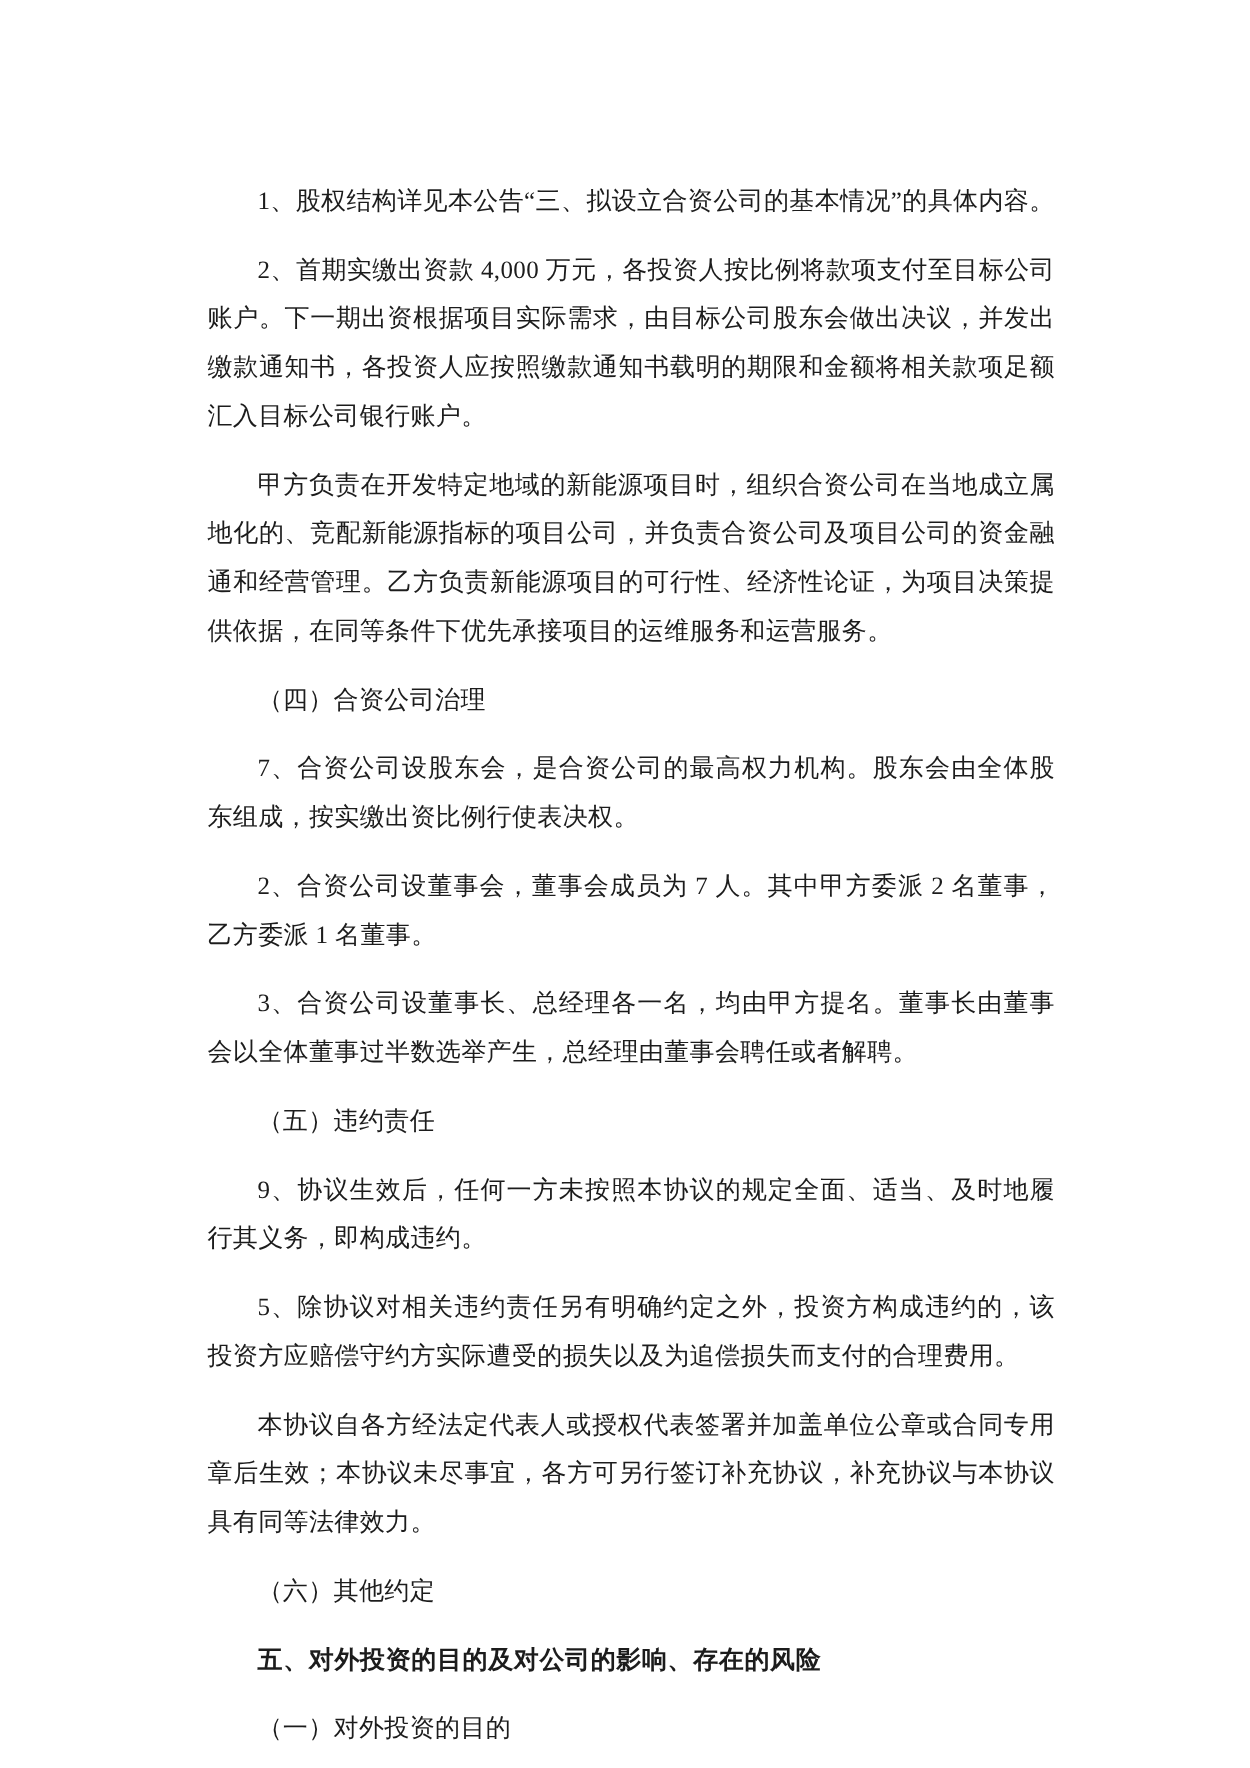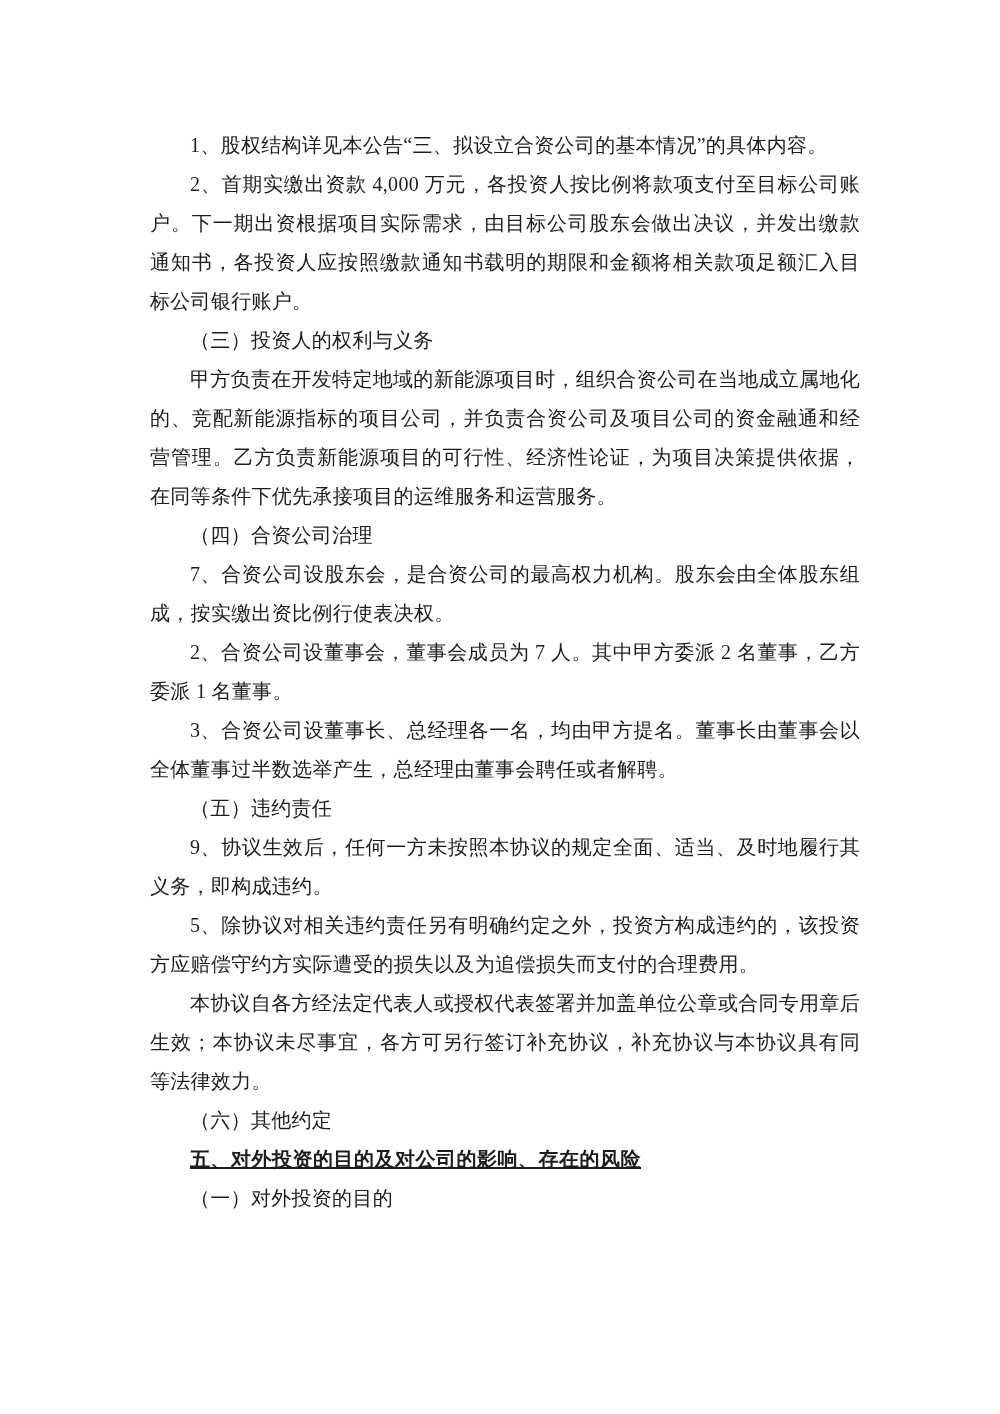--- a/index.html
+++ b/index.html
@@ -24,44 +24,42 @@
   }
   .doc {
     position: absolute;
     left: 150px;
     top: 126px;
     width: 710px;
     color: #1c1c1c;
     font-family: "Liberation Serif", "DejaVu Serif", serif;
   }
   .doc p {
-    margin: 0;
+    margin: 16px;
     padding: 0;
     font-size: 20px;
     line-height: 39px;
     text-align: justify;
     text-indent: 2em;
     letter-spacing: 0.3px;
     word-break: break-all;
   }
   .doc p.heading-bold {
     font-weight: bold;
     font-family: "Liberation Sans", "DejaVu Sans", sans-serif;
     letter-spacing: 0.5px;
-    text-decoration: underline;
   }
 </style>
 </head>
 <body style="background: rgb(255, 255, 255);">
 
 <div class="page">
   <div class="doc" style="color: rgb(28, 28, 28);">
       <p class="body">1、股权结构详见本公告“三、拟设立合资公司的基本情况”的具体内容。</p>
       <p class="body">2、首期实缴出资款 4,000 万元，各投资人按比例将款项支付至目标公司账户。下一期出资根据项目实际需求，由目标公司股东会做出决议，并发出缴款通知书，各投资人应按照缴款通知书载明的期限和金额将相关款项足额汇入目标公司银行账户。</p>
-      <p class="body">（三）投资人的权利与义务</p>
       <p class="body">甲方负责在开发特定地域的新能源项目时，组织合资公司在当地成立属地化的、竞配新能源指标的项目公司，并负责合资公司及项目公司的资金融通和经营管理。乙方负责新能源项目的可行性、经济性论证，为项目决策提供依据，在同等条件下优先承接项目的运维服务和运营服务。</p>
       <p class="body">（四）合资公司治理</p>
       <p class="body">7、合资公司设股东会，是合资公司的最高权力机构。股东会由全体股东组成，按实缴出资比例行使表决权。</p>
       <p class="body">2、合资公司设董事会，董事会成员为 7 人。其中甲方委派 2 名董事，乙方委派 1 名董事。</p>
       <p class="body">3、合资公司设董事长、总经理各一名，均由甲方提名。董事长由董事会以全体董事过半数选举产生，总经理由董事会聘任或者解聘。</p>
       <p class="body">（五）违约责任</p>
       <p class="body">9、协议生效后，任何一方未按照本协议的规定全面、适当、及时地履行其义务，即构成违约。</p>
       <p class="body">5、除协议对相关违约责任另有明确约定之外，投资方构成违约的，该投资方应赔偿守约方实际遭受的损失以及为追偿损失而支付的合理费用。</p>
       <p class="body">本协议自各方经法定代表人或授权代表签署并加盖单位公章或合同专用章后生效；本协议未尽事宜，各方可另行签订补充协议，补充协议与本协议具有同等法律效力。</p>
       <p class="body">（六）其他约定</p>

